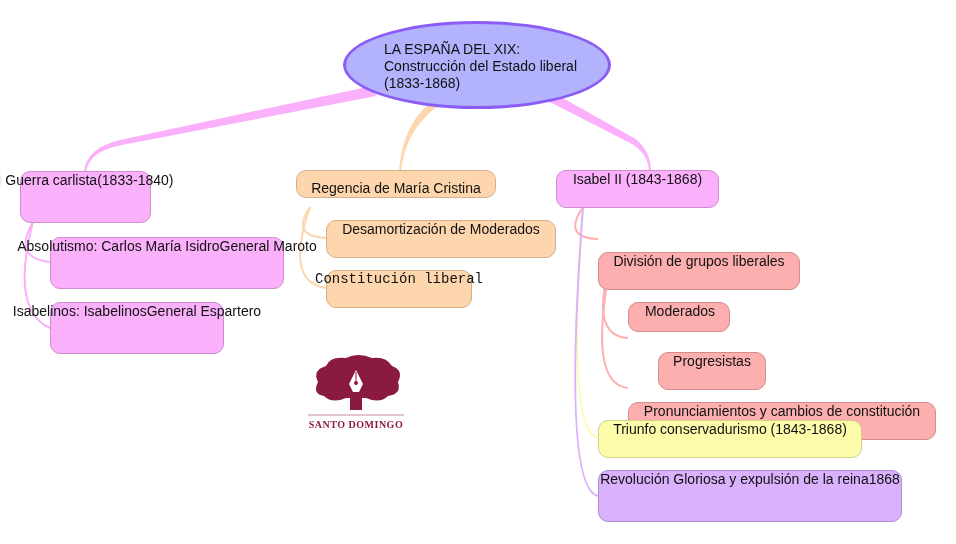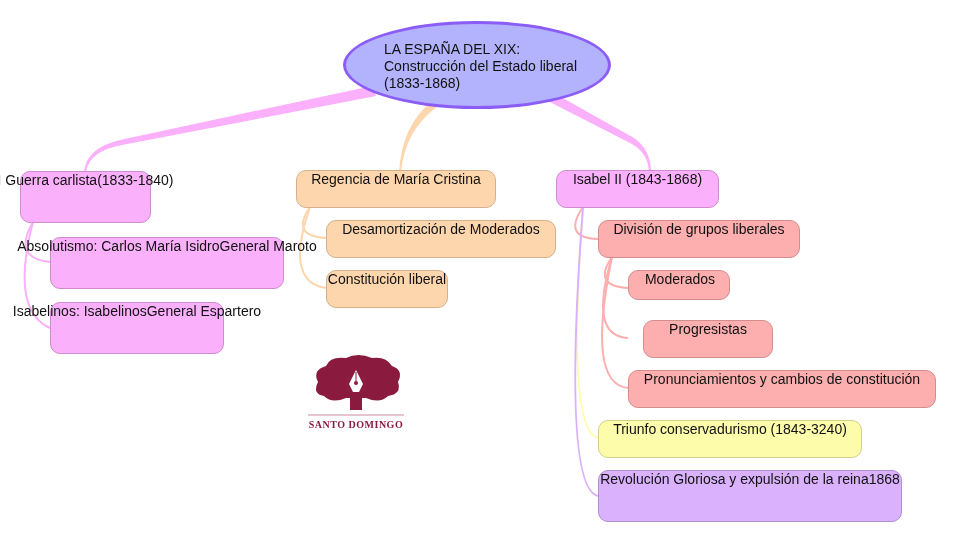--- a/index.html
+++ b/index.html
@@ -4,21 +4,21 @@
 <style>
   html, body { margin:0; padding:0; background:#ffffff; }
   body { width:956px; height:544px; position:relative; overflow:hidden;
          font-family:"Liberation Sans", sans-serif; font-size:14px; color:#111; }
   svg.links { position:absolute; left:0; top:0; width:956px; height:544px; }
   .node { position:absolute; box-sizing:border-box; border-radius:10px;
           border:1px solid rgba(0,0,0,0.22); padding:0 14px; line-height:17px;
           display:flex; flex-direction:row; justify-content:center; white-space:nowrap; }
   .pink { background:#fbb0fb; border-color:#cf8ccf; }
   .peach { background:#fed6ad; border-color:#d4b08c; }
-  .salmon { background:#fdafaf; border-color:#d38d8d; }
+  .salmon { background:#fdafaf; border-color:#d38d8d;margin-top:32px; }
   .yellow { background:#fdfcab; border-color:#d2d08b; }
   .lilac { background:#d9b1fd; border-color:#b28fd2; }
   .root { position:absolute; left:343px; top:21px; width:268px; height:88px; border-radius:50%;
           background:#b2b2fd; border:3px solid #8b5cf6; box-sizing:border-box;
           padding:17px 0 0 38px; line-height:17px; }
   .logo { position:absolute; left:306px; top:352px; width:100px; height:84px; }
   .logo-text { position:absolute; left:0; width:100px; top:67px; text-align:center;
                font-family:"Liberation Serif", serif; font-size:10px; font-weight:bold;
                color:#8b1a3f; letter-spacing:0.5px; }
 </style>
@@ -58,47 +58,47 @@
 </div>
 <div class="node pink" style="left:50px;top:237px;width:234px;height:52px;">
   <div>Absolutismo: Carlos María Isidro</div>
   <div>General Maroto</div>
 </div>
 <div class="node pink" style="left:50px;top:302px;width:174px;height:52px;">
   <div>Isabelinos: Isabelinos</div>
   <div>General Espartero</div>
 </div>
 
-<div class="node peach" style="left:296px;top:170px;width:200px;height:38px;">
+<div class="node peach" style="left:296px;top:170px;width:200px;height:28px;align-items:flex-end;">
   <div>Regencia de María Cristina</div>
 </div>
 <div class="node peach" style="left:326px;top:220px;width:230px;height:38px;">
   <div>Desamortización de Moderados</div>
 </div>
-<div class="node peach" style="left:326px;top:270px;width:122px;height:38px;">
+<div class="node peach" style="left:326px;top:270px;width:146px;height:38px;font-family:Liberation Mono, monospace;">
   <div>Constitución liberal</div>
 </div>
 
 <div class="node pink" style="left:556px;top:170px;width:163px;height:38px;">
   <div>Isabel II  (1843-1868)</div>
 </div>
 <div class="node salmon" style="left:598px;top:220px;width:202px;height:38px;">
   <div>División de grupos liberales</div>
 </div>
 <div class="node salmon" style="left:628px;top:270px;width:102px;height:30px;justify-content:flex-end;">
   <div>Moderados</div>
 </div>
-<div class="node salmon" style="left:643px;top:320px;width:130px;height:38px;">
+<div class="node salmon" style="left:658px;top:320px;width:108px;height:38px;">
   <div>Progresistas</div>
 </div>
 <div class="node salmon" style="left:628px;top:370px;width:308px;height:38px;">
   <div>Pronunciamientos y cambios de constitución</div>
 </div>
 <div class="node yellow" style="left:598px;top:420px;width:264px;height:38px;">
-  <div>Triunfo conservadurismo (1843-3240)</div>
+  <div>Triunfo conservadurismo (1843-1868)</div>
 </div>
 <div class="node lilac" style="left:598px;top:470px;width:304px;height:52px;">
   <div>Revolución Gloriosa y expulsión de la reina</div>
   <div>1868</div>
 </div>
 
 <div class="logo">
   <svg width="100" height="64" viewBox="0 0 100 64">
     <path d="M12,30 Q6,18 20,14 Q24,4 40,6 Q52,0 66,6 Q80,4 86,14 Q98,18 92,30 Q96,42 82,44 Q74,52 60,46 L56,46 L56,58 L44,58 L44,46 L40,46 Q26,52 18,44 Q6,42 12,30 Z" fill="#8b1a3f"></path>
     <path d="M50,18 L57,32 L53,40 L47,40 L43,32 Z" fill="#ffffff"></path>

